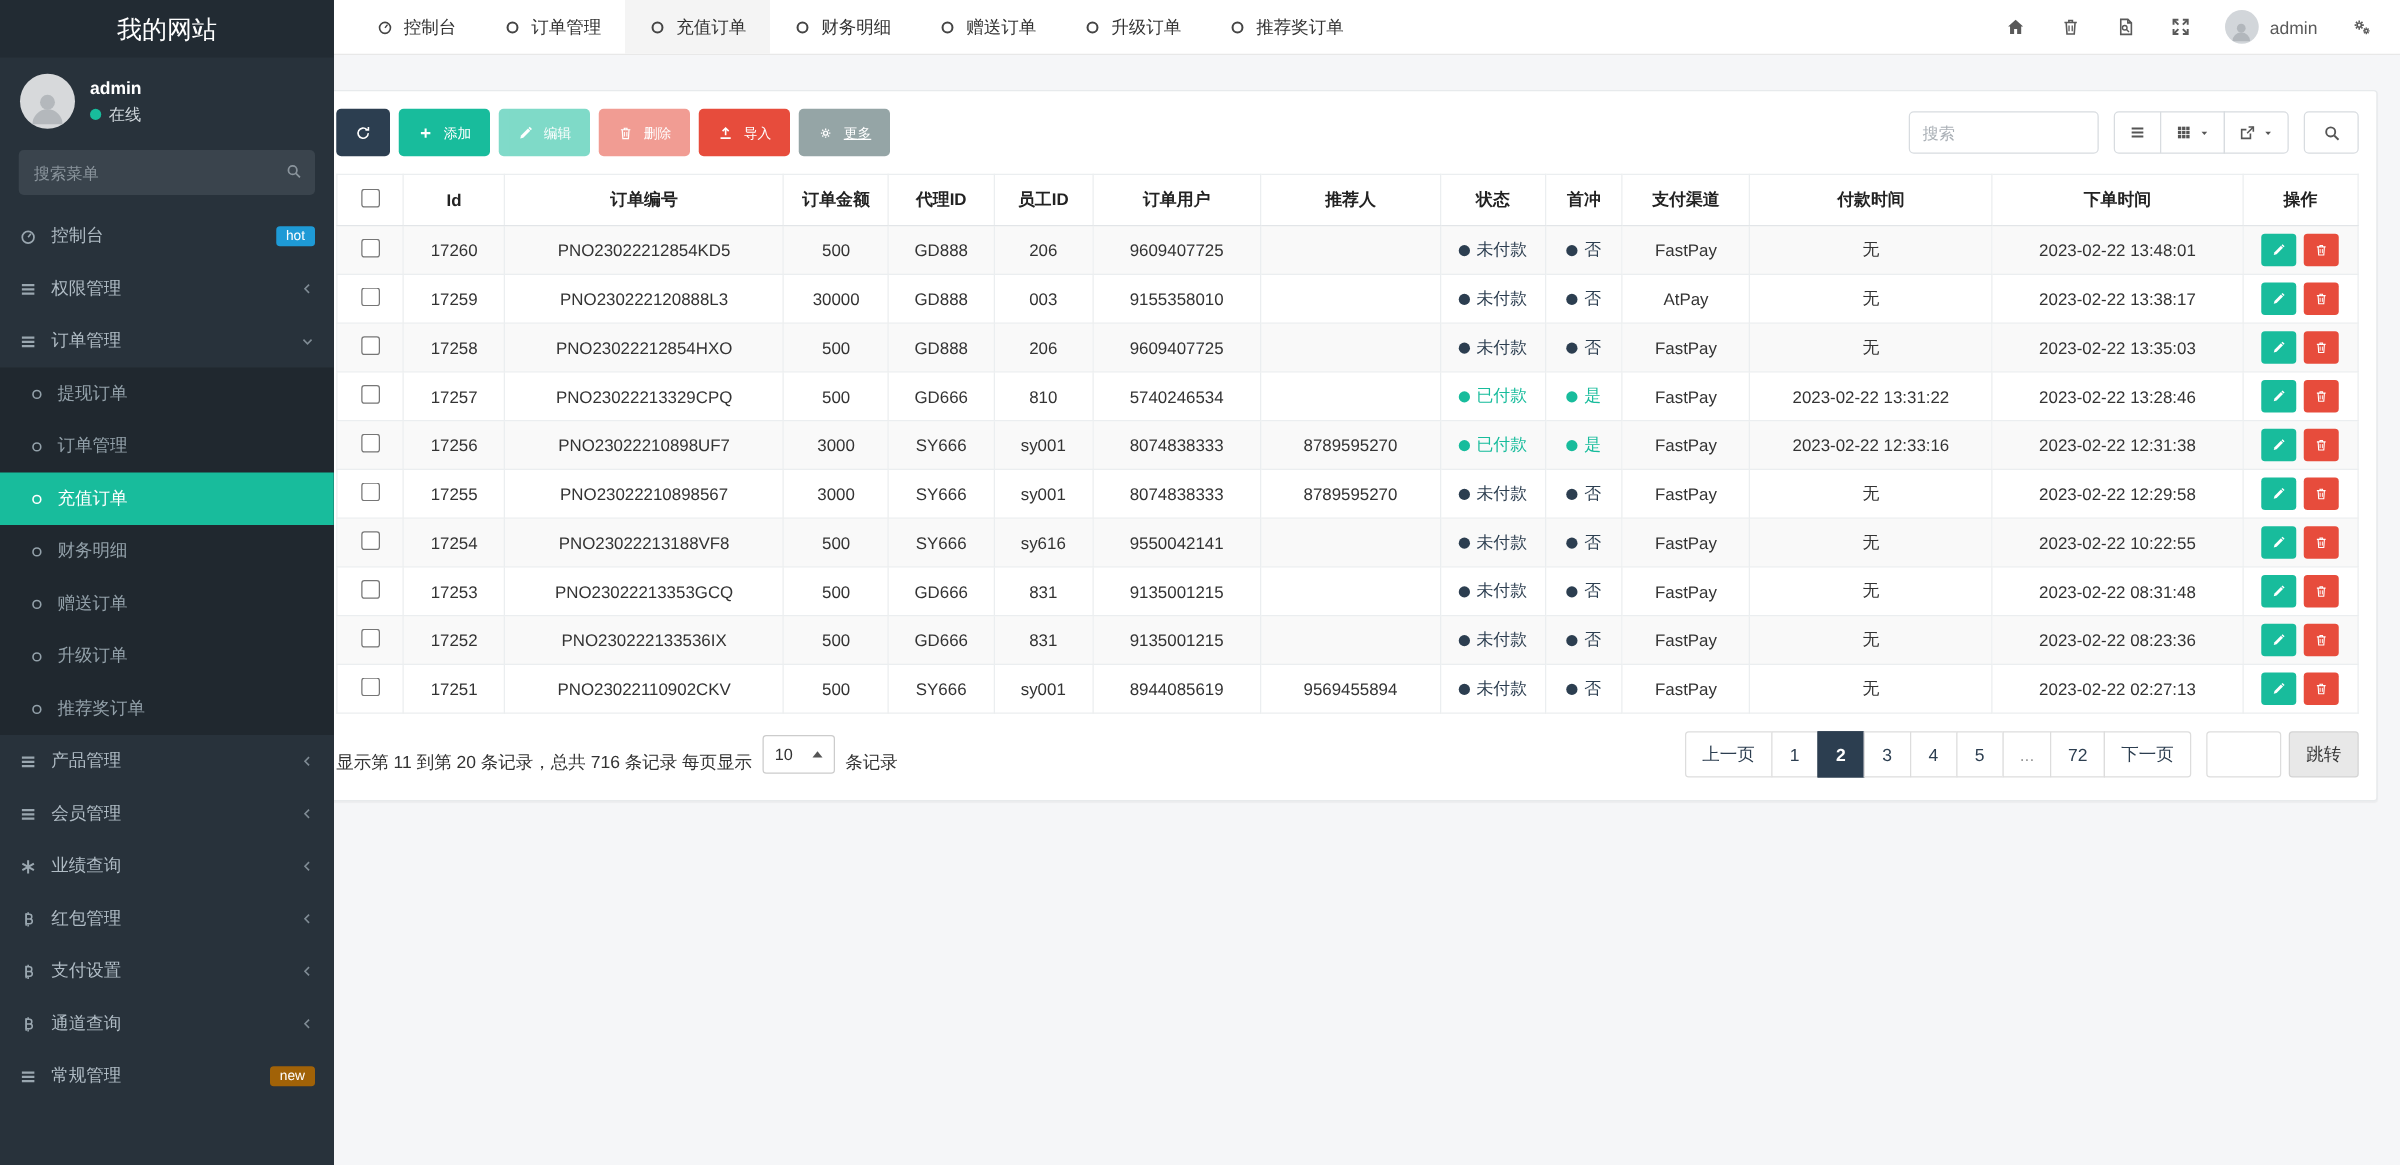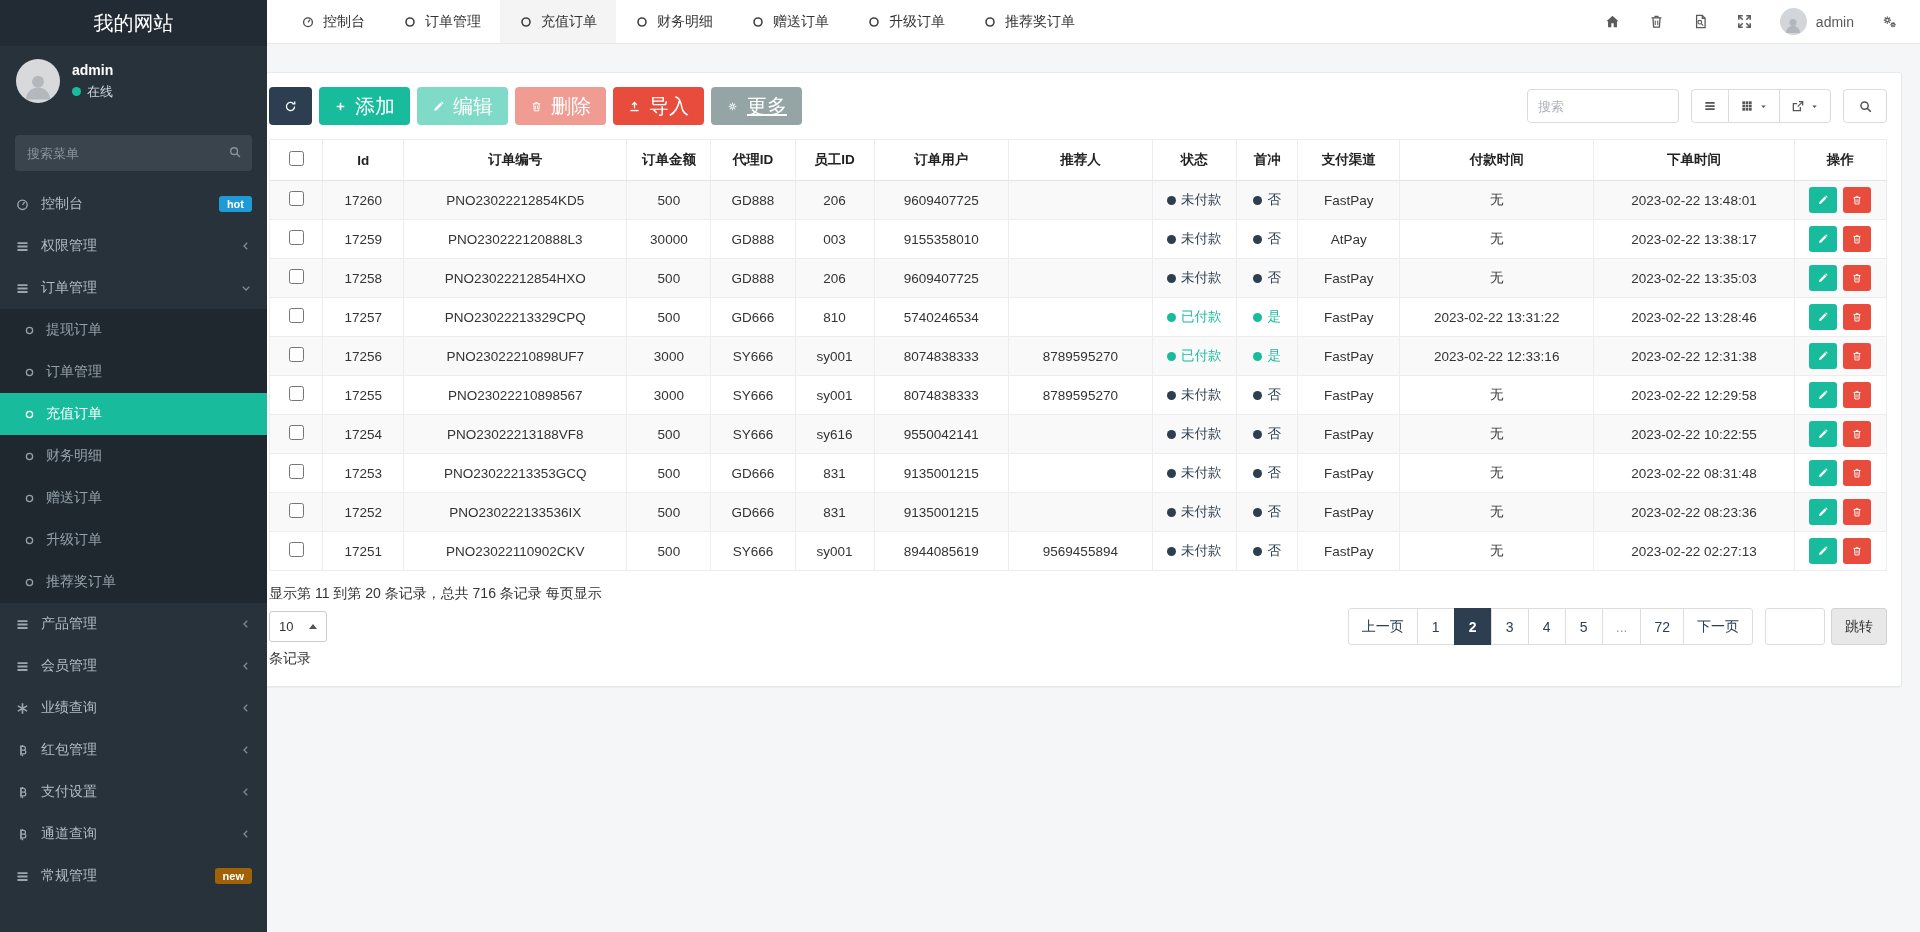--- a/index.html
+++ b/index.html
@@ -10,29 +10,29 @@
 
   
   .sidebar { position:fixed; left:0; top:0; bottom:0; width:267px; background:#28323b; z-index:10; }
   .logo { height:46px; background:#222b33; color:#fff; font-size:20px; display:flex; align-items:center; justify-content:center; cursor:pointer; }
   .user-panel { display:flex; align-items:center; gap:12px; padding:13px 16px 11px; }
   .avatar { width:44px; height:44px; border-radius:50%; background:#d7d9db; color:#b4b8bc; overflow:hidden; display:flex; align-items:flex-end; justify-content:center; }
   .avatar .icon { width:34px; height:34px; }
   .user-name { color:#fff; font-weight:bold; font-size:14px; margin-bottom:5px; }
   .user-status { color:#cfd6db; font-size:13px; display:flex; align-items:center; gap:6px; }
   .sdot { width:9px; height:9px; border-radius:50%; display:inline-block; }
-  .side-search { margin:21px 15px 12px; position:relative; }
+  .side-search { margin:6px 15px 12px; position:relative; }
   .side-search input { width:100%; height:36px; background:#3a444d; border:none; border-radius:4px; color:#ccc; padding:0 32px 0 12px; font-size:13px; outline:none; }
   .side-search input::placeholder { color:#8a949c; }
   .side-search .icon { position:absolute; right:10px; top:10px; width:14px; height:14px; color:#8a949c; cursor:pointer; }
   .menu { list-style:none; }
   .menu-item { height:42px; display:flex; align-items:center; gap:11px; padding:0 15px; color:#b0bcc5; cursor:pointer; font-size:14px; }
   .menu-item .icon { width:15px; height:15px; color:#9aa7b0; flex:0 0 15px; }
   .menu-item .chevron { margin-left:auto; width:12px; height:12px; color:#7f8b94; flex:0 0 12px; }
-  .badge { margin-left:auto; font-size:11px; color:#fff; padding:2px 8px; border-radius:3px; font-weight:bold; }
+  .badge { margin-left:auto; font-size:11px; color:#fff; padding:2px 8px; border-radius:3px; font-weight:normal; }
   .submenu { list-style:none; background:#20282f; }
   .submenu .menu-item { padding-left:24px; color:#93a1aa; }
   .submenu .menu-item .icon { width:11px; height:11px; flex:0 0 11px; color:currentColor; }
   .submenu .menu-item.active { background:#18bc9c; color:#fff; }
 
   
   .main { margin-left:230px; height:932px; display:flex; flex-direction:column; background:#f5f6f8; }
   .topnav { height:44px; background:#fff; border-bottom:1px solid #e8e8e8; display:flex; align-items:center; flex:0 0 44px; }
   .hamburger { width:52px; height:100%; display:flex; align-items:center; justify-content:center; color:#555; cursor:pointer; }
   .hamburger .icon { width:17px; height:17px; }
@@ -43,21 +43,21 @@
   .nav-right { margin-left:auto; display:flex; align-items:center; gap:27px; padding-right:22px; color:#5a5a5a; }
   .nav-right .icon { width:17px; height:17px; cursor:pointer; }
   .nav-user { display:flex; align-items:center; gap:9px; cursor:pointer; }
   .nav-avatar { width:27px; height:27px; border-radius:50%; background:#d2d6da; color:#b2b7bc; overflow:hidden; display:flex; align-items:flex-end; justify-content:center; }
   .nav-avatar .icon { width:20px; height:20px; }
 
   
   .content { padding:28px 18px 0 24px; flex:1; }
   .card { background:#fff; border:1px solid #e7eaec; border-radius:3px; padding:14px 14px 18px; box-shadow:0 1px 1px rgba(0,0,0,.04); }
   .toolbar { display:flex; align-items:center; }
-  .btn { height:38px; border:none; border-radius:4px; color:#fff; font-size:20px; display:inline-flex; align-items:center; gap:8px; padding:12px 15px; margin-right:7px; cursor:pointer; font-family:inherit; }
+  .btn { height:38px; border:none; border-radius:4px; color:#fff; font-size:11px; display:inline-flex; align-items:center; gap:8px; padding:12px 15px; margin-right:7px; cursor:pointer; font-family:inherit; }
   .btn .icon { width:13px; height:13px; }
   .btn-dark { background:#2c3e50; } .btn-green { background:#18bc9c; }
   .btn-red { background:#e74c3c; } .btn-gray { background:#95a5a6;text-decoration:underline; }
   .btn.disabled { opacity:.55; cursor:default; }
   .toolbar-right { margin-left:auto; display:flex; align-items:center; gap:12px; }
   .search-input { width:152px; height:34px; border:1px solid #d8dce0; border-radius:4px; padding:0 10px; font-size:13px; color:#333; outline:none; }
   .search-input::placeholder { color:#aab0b6; }
   .view-group { display:flex; }
   .view-btn { height:34px; background:#fff; border:1px solid #d8dce0; color:#555; display:inline-flex; align-items:center; justify-content:center; gap:5px; padding:0 11px; margin-left:-1px; cursor:pointer; }
   .view-btn:first-child { border-radius:4px 0 0 4px; margin-left:0; }
@@ -75,21 +75,21 @@
   input[type=checkbox] { width:15px; height:15px; cursor:pointer; }
   .dot { width:9px; height:9px; border-radius:50%; display:inline-block; margin-right:5px; vertical-align:-1px; }
   .st-dark { color:#2c3e50; } .st-dark .dot { background:#2c3e50; }
   .st-green { color:#18bc9c; } .st-green .dot { background:#18bc9c; }
   .op-btn { width:28px; height:26px; border:none; border-radius:3px; color:#fff; margin:0 3px; cursor:pointer; display:inline-flex; align-items:center; justify-content:center; vertical-align:middle; }
   .op-btn .icon { width:12px; height:12px; }
   .op-edit { background:#18bc9c; } .op-del { background:#e74c3c; }
 
   
   .pager { display:flex; align-items:center; margin-top:14px; color:#333; }
-  .pager-info { display:flex; align-items:flex-start; gap:8px;flex-direction:column; }
+  .pager-info { display:flex; align-items:flex-end; gap:8px; }
   .page-size { height:31px; padding:0 9px; border:1px solid #ccc; background:#fff; border-radius:3px; display:inline-flex; align-items:center; gap:16px; font-size:13px; color:#333; cursor:pointer; }
   .caret-up { width:0; height:0; border-left:4px solid transparent; border-right:4px solid transparent; border-bottom:5px solid #555; display:inline-block; }
   .pager-pages { margin-left:auto; display:flex; align-items:center; }
   .page-btn { min-width:38px; height:37px; border:1px solid #ddd; background:#fff; color:#2c3e50; font-size:14px; font-family:inherit; display:inline-flex; align-items:center; justify-content:center; padding:0 13px; margin-left:-1px; cursor:pointer; }
   .page-btn.active { background:#2c3e50; border-color:#2c3e50; color:#fff; font-weight:bold; }
   .page-btn.prev { border-radius:3px 0 0 3px; }
   .page-btn.next { border-radius:0 3px 3px 0; }
   .page-btn.ellipsis { color:#999; }
   .jump-input { width:60px; height:37px; border:1px solid #ddd; border-radius:3px; margin-left:12px; padding:0 8px; font-size:14px; outline:none; }
   .jump-btn { height:37px; padding:0 13px; margin-left:6px; background:#e8e8e8; border:1px solid #d3d3d3; border-radius:3px; color:#333; font-size:14px; cursor:pointer; font-family:inherit; }

